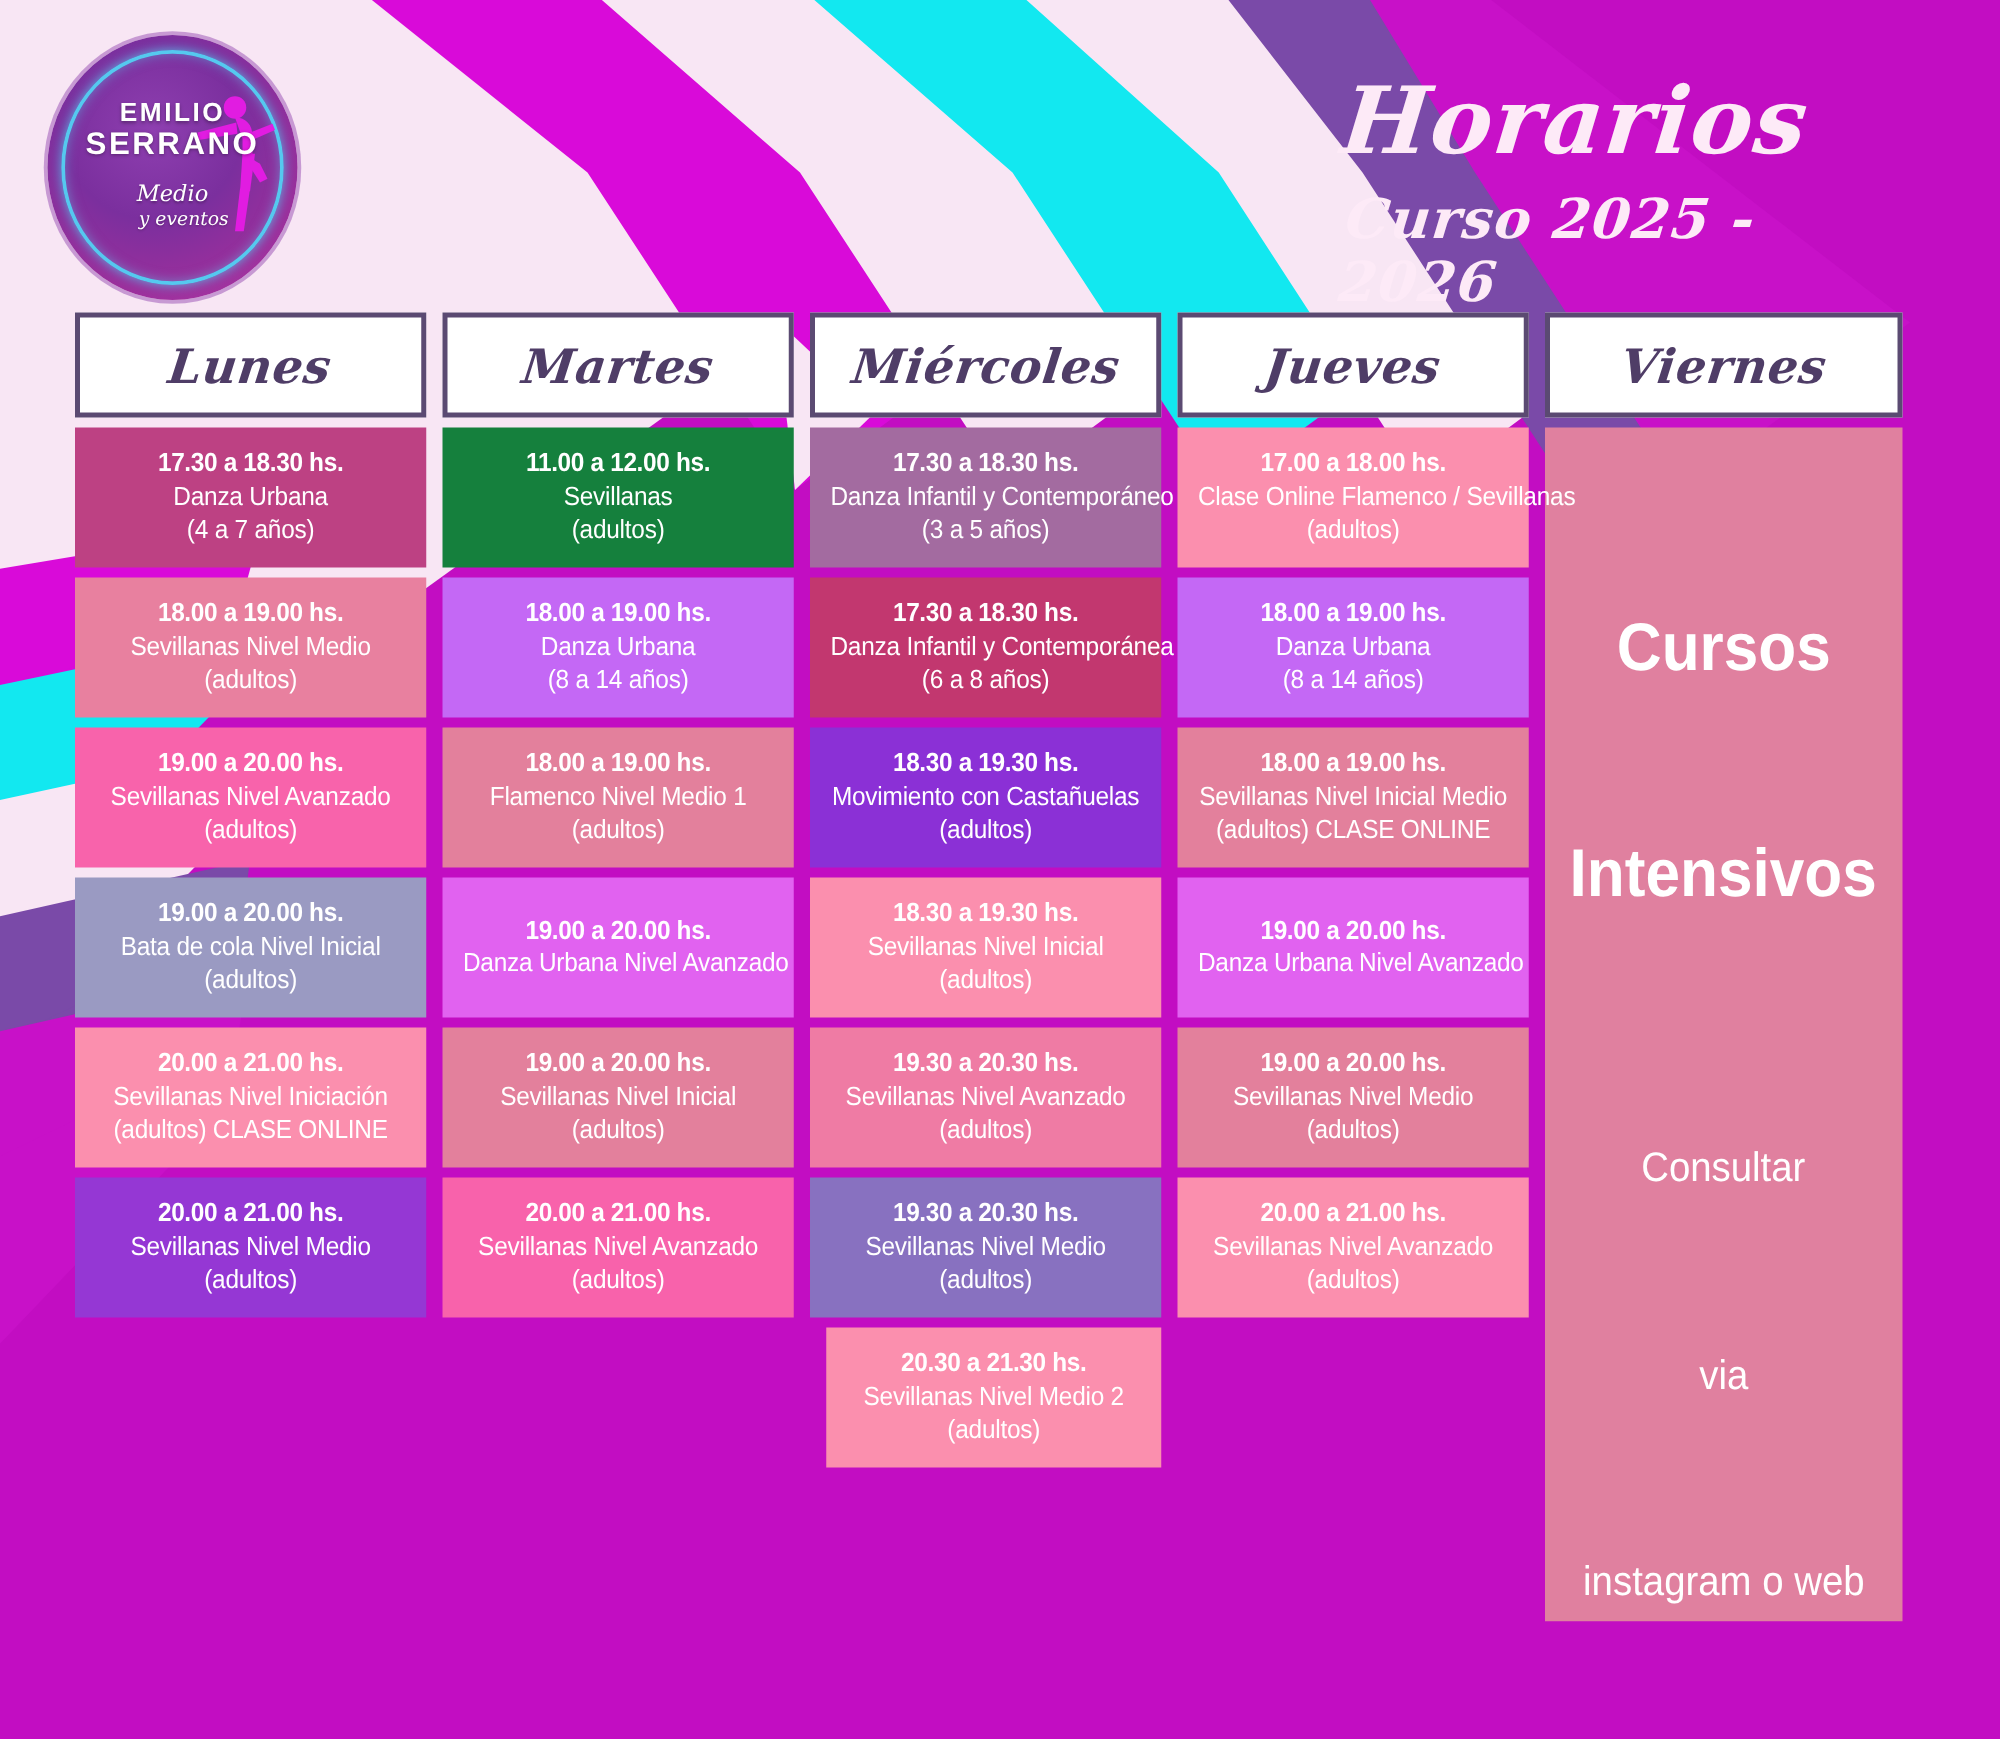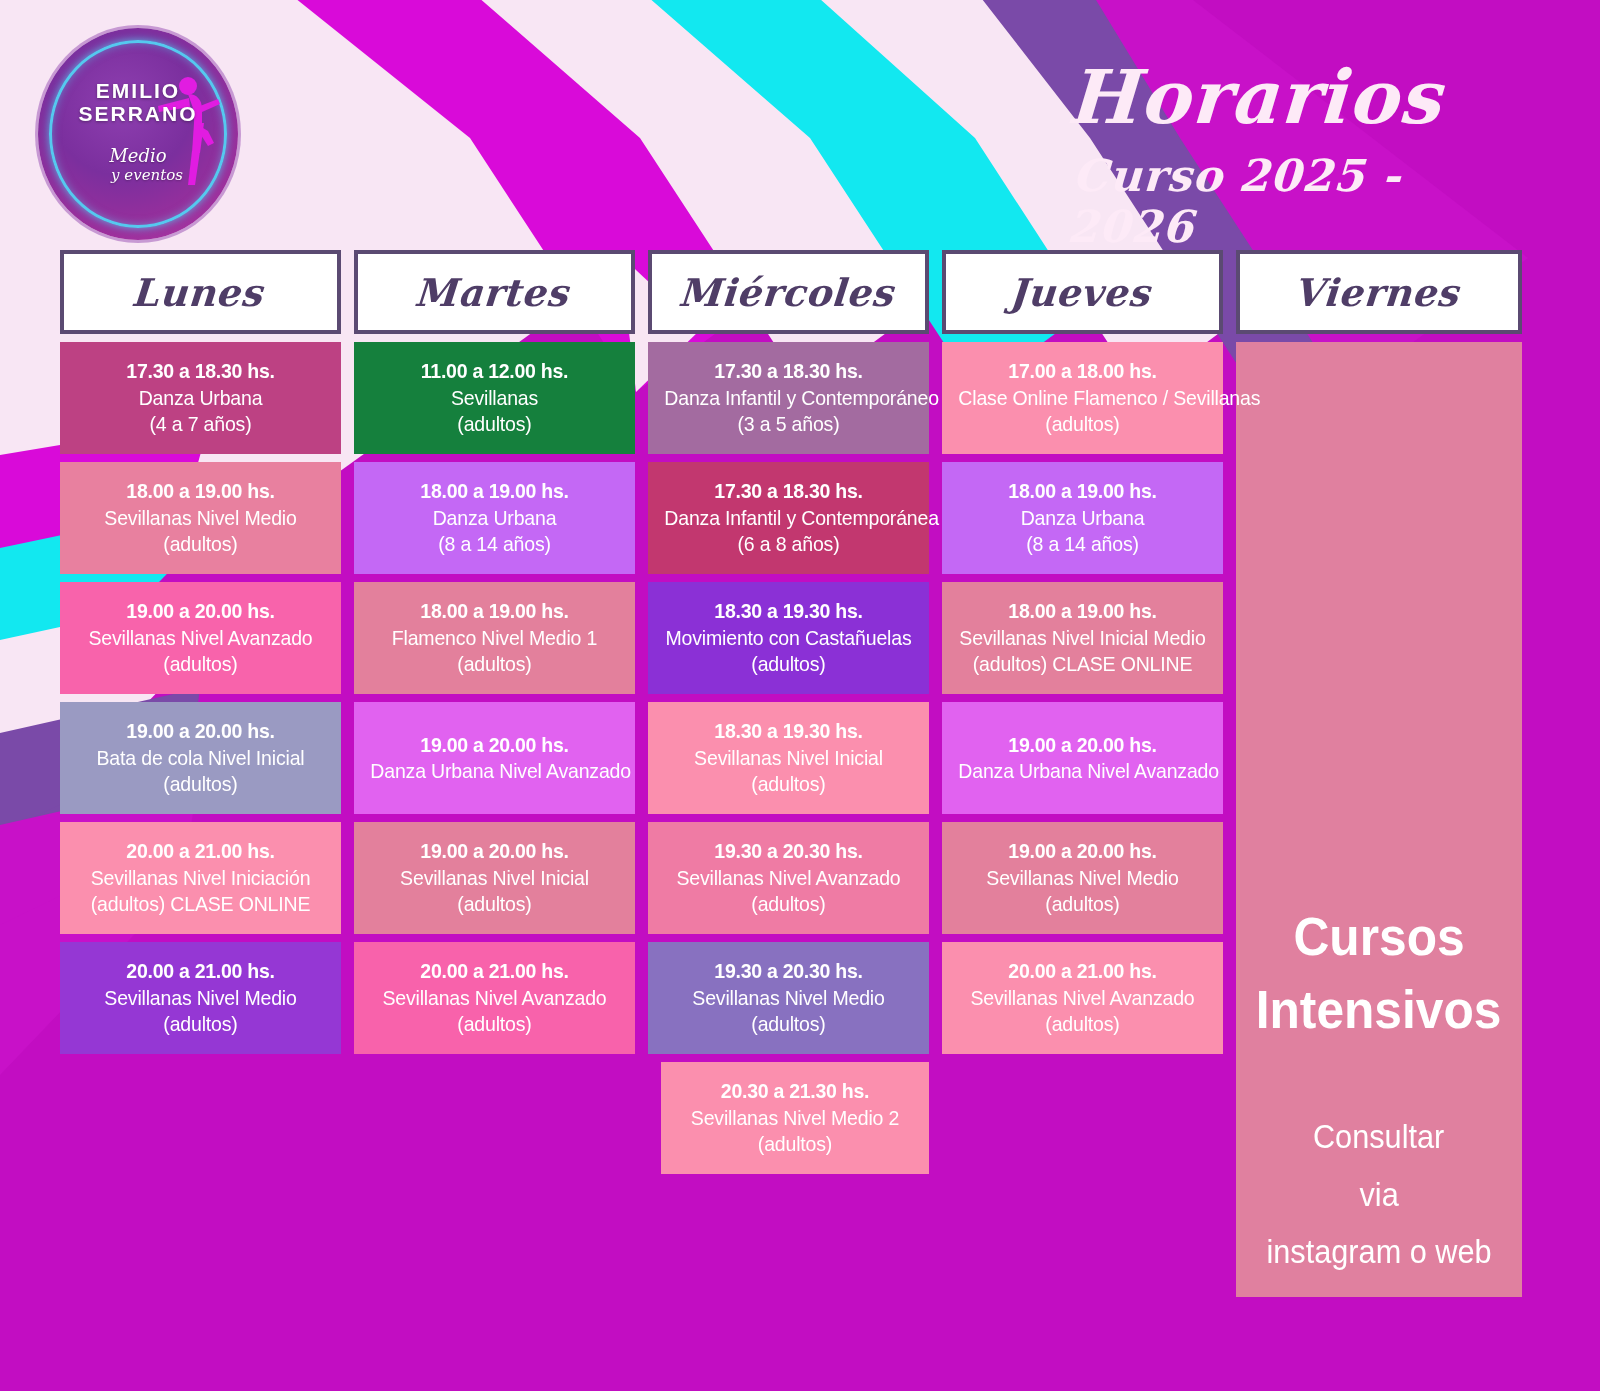--- a/index.html
+++ b/index.html
@@ -31,21 +31,21 @@
   }
   .logo-inner{position:relative;width:100%;height:100%;}
   .logo-name{
     position:absolute;left:0;right:0;top:52px;text-align:center;
     color:#fff;line-height:1.0;
     font-family:"Liberation Sans", sans-serif;
     font-weight:700;letter-spacing:2px;
     text-shadow:0 1px 3px rgba(0,0,0,.35);
   }
   .logo-name .l1{display:block;font-size:21px;}
-  .logo-name .l2{display:block;font-size:21px;margin-top:2px;}
+  .logo-name .l2{display:block;font-size:25px;margin-top:2px;}
   .logo-sub{
     position:absolute;left:0;right:0;top:118px;text-align:center;
     color:#fff;font-size:18px;font-style:italic;
     font-family:"DejaVu Serif", serif;line-height:1.15;
     text-shadow:0 1px 2px rgba(0,0,0,.3);
   }
   .logo-sub .s2{display:block;font-size:15px;margin-left:18px;}
   .logo-dancer{position:absolute;left:110px;top:45px;width:72px;height:118px;}
 
   
@@ -98,22 +98,22 @@
     font-weight:400;
     letter-spacing:-.2px;
     transform:scaleX(.93);
     white-space:nowrap;
   }
   .cell .line.time{font-weight:700;letter-spacing:-.3px;}
 
   .friday-panel{
     background:#e0809f;
     min-height:955px;
-    display:flex;flex-direction:column;align-items:center;justify-content:flex-end;
-    padding:140px 14px 16px;box-sizing:border-box;color:#fff;text-align:center;
+    display:flex;flex-direction:column;align-items:center;justify-content:space-between;
+    padding:140px 14px 3px;box-sizing:border-box;color:#fff;text-align:center;
   }
   .friday-panel .big{
     font-size:54px;line-height:1.35;font-weight:700;
     font-family:"Liberation Sans", sans-serif;
     transform:scaleX(.92);
   }
   .friday-panel .small{
     font-size:33px;line-height:1.75;font-weight:400;margin-top:62px;
     font-family:"Liberation Sans", sans-serif;
     transform:scaleX(.93);

